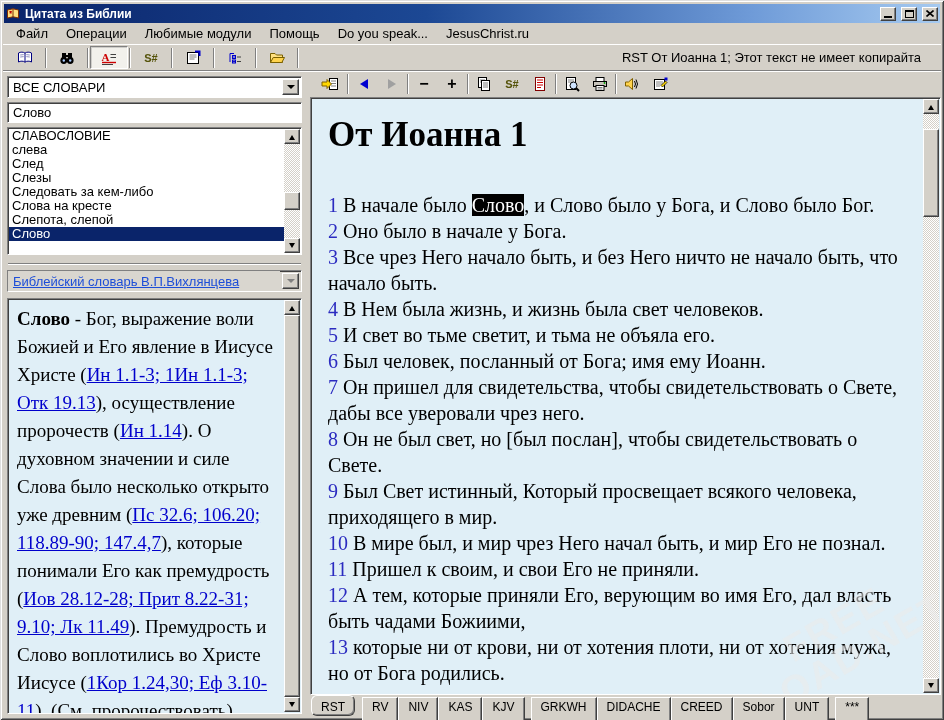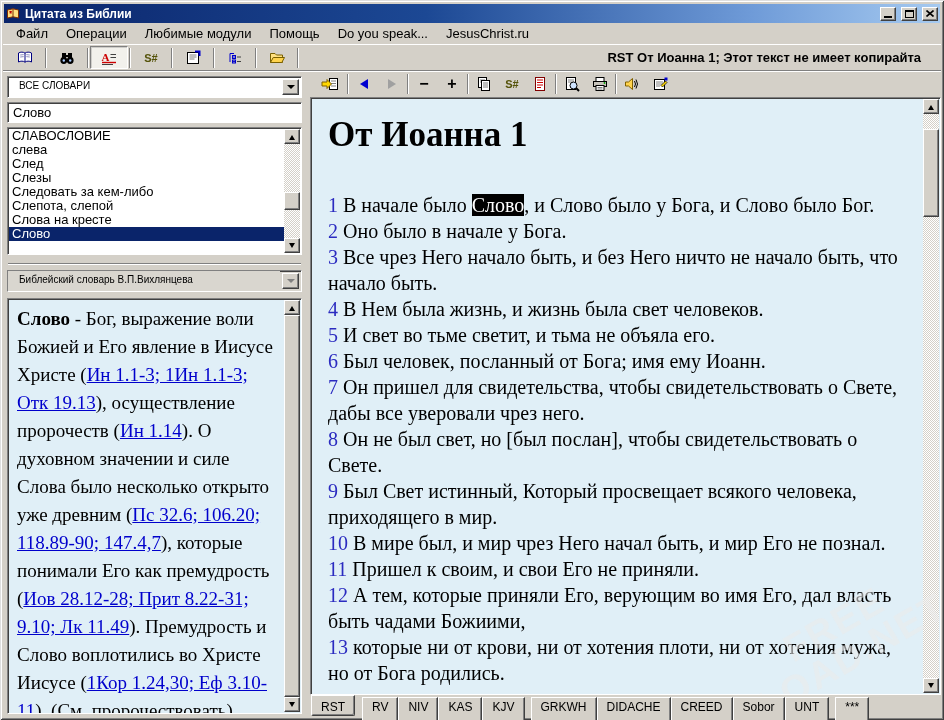--- a/index.html
+++ b/index.html
@@ -30,41 +30,41 @@
   .toolrow { height:26px; display:flex; align-items:stretch; flex:0 0 auto;
     border-bottom:1px solid #808080; box-shadow:0 1px 0 #ffffff; }
   .tb-left { display:flex; align-items:center; padding-left:3px; }
   .tbtn { width:38px; height:23px; display:flex; align-items:center; justify-content:center;
     background:#d4d0c8; border:1px solid; border-color:#d4d0c8; }
   .tbtn.pressed { background:#f2f1ec; border-color:#808080 #ffffff #ffffff #808080;
     box-shadow:inset 1px 1px 0 #40404033; }
   .tsep { width:2px; height:20px; border-left:1px solid #808080; border-right:1px solid #ffffff;
     margin:0 1px; }
   .tb-status { flex:1; display:flex; align-items:center; justify-content:flex-end;
-    padding-right:20px; font-size:13px; font-weight:bold; white-space:nowrap; }
+    padding-right:20px; font-size:13px; font-weight:normal; white-space:nowrap; }
   .sharp-label { font-weight:bold; font-size:11px; color:#55530a; }
 
   
   .main { flex:1; display:flex; min-height:0; }
   .left-panel { width:302px; flex:0 0 auto; display:flex; flex-direction:column;
     padding:5px 3px 3px 4px; min-height:0; }
   .splitter { width:5px; flex:0 0 auto; }
   .right-panel { flex:1; display:flex; flex-direction:column; min-width:0; min-height:0; }
 
   
   .sunken { border:1px solid; border-color:#808080 #ffffff #ffffff #808080;
     box-shadow:inset 1px 1px 0 #404040; background:#fff; }
   .raisedbtn { background:#d4d0c8; border:1px solid; border-color:#ffffff #404040 #404040 #ffffff;
     box-shadow:inset -1px -1px 0 #808080, inset 1px 1px 0 #d4d0c8; }
 
   .combo { height:22px; display:flex; margin-bottom:4px; }
-  .combo .cfield { flex:1; font-size:10px; padding:3px 2px 0 11px; white-space:nowrap; overflow:hidden; }
+  .combo .cfield { flex:1; font-size:13px; padding:3px 2px 0 5px; white-space:nowrap; overflow:hidden; }
   .combo .cbtn { width:17px; margin:2px; display:flex; align-items:center; justify-content:center; }
   .arr-down { width:0; height:0; border:4px solid transparent; border-top:4px solid #000; margin-top:4px; }
-  .combo.disabled .cfield { color:#000000; background:#d9d6cf; }
+  .combo.disabled .cfield { color:#1d4ed8; background:#d9d6cf;text-decoration:underline; }
   .combo.disabled { background:#d9d6cf; }
   .combo.disabled .arr-down { border-top-color:#808080; }
 
   .searchbox { height:21px; margin-bottom:4px; }
   .searchbox input { width:100%; height:100%; border:0; outline:none; font-size:13px;
     padding-left:5px; font-family:inherit; background:transparent; }
 
   .listbox { height:128px; position:relative; padding:1px 17px 1px 1px; overflow:hidden; flex:0 0 auto; }
   .list-item { font-size:13px; height:14px; line-height:14px; padding-left:3px; white-space:nowrap; }
   .list-item.selected { background:#0a246a; color:#fff; }
@@ -108,21 +108,21 @@
   .watermark { position:absolute; right:-8px; bottom:18px; transform:rotate(-30deg);
     font-size:38px; font-weight:bold; color:rgba(235,235,235,0.55); text-align:center;
     line-height:0.95; pointer-events:none; z-index:5; letter-spacing:2px; }
 
   
   .tabbar { height:22px; display:flex; align-items:flex-start; padding-left:1px; flex:0 0 auto; }
   .tab { margin-top:2px; height:26px; font-size:12px; padding:2px 9px 0; background:#d4d0c8;
     border:1px solid; border-color:#ffffff #404040 #404040 #ffffff;
     box-shadow:inset -1px -1px 0 #808080; border-radius:0 0 2px 2px; white-space:nowrap; }
   .tab.active { margin-top:0; height:21px; padding-top:4px; margin-right:7px; z-index:2;
-    box-shadow:inset -1px -1px 0 #808080; }
+    box-shadow:inset -1px -1px 0 #808080;border-radius:6px; }
   .tab.gap { margin-left:6px; }
 </style>
 </head>
 <body>
 
 <div class="window">
 
   <div class="titlebar">
     <svg width="14" height="14" viewBox="0 0 14 14">
       <path d="M1.5 3 L7 1.8 L12.5 3 L12.5 11 L7 9.8 L1.5 11 Z" fill="#ffe080" stroke="#803000"></path>
@@ -238,22 +238,22 @@
       <div class="searchbox sunken">
         <input type="text" value="Слово" style="">
       </div>
       <div class="listbox sunken">
         <div>
             <div class="list-item">СЛАВОСЛОВИЕ</div>
             <div class="list-item">слева</div>
             <div class="list-item">След</div>
             <div class="list-item">Слезы</div>
             <div class="list-item">Следовать за кем-либо</div>
+            <div class="list-item">Слова на кресте</div>
             <div class="list-item">Слепота, слепой</div>
-            <div class="list-item">Слова на кресте</div>
             <div class="list-item selected">Слово</div>
           </div>
         <div class="vscroll">
           <div class="sbtn up raisedbtn">
               <div class="sarr-up"></div>
             </div>
           <div class="sthumb raisedbtn" style="top:63px;height:18px;"></div>
           <div class="sbtn dn raisedbtn">
               <div class="sarr-dn"></div>
             </div>

